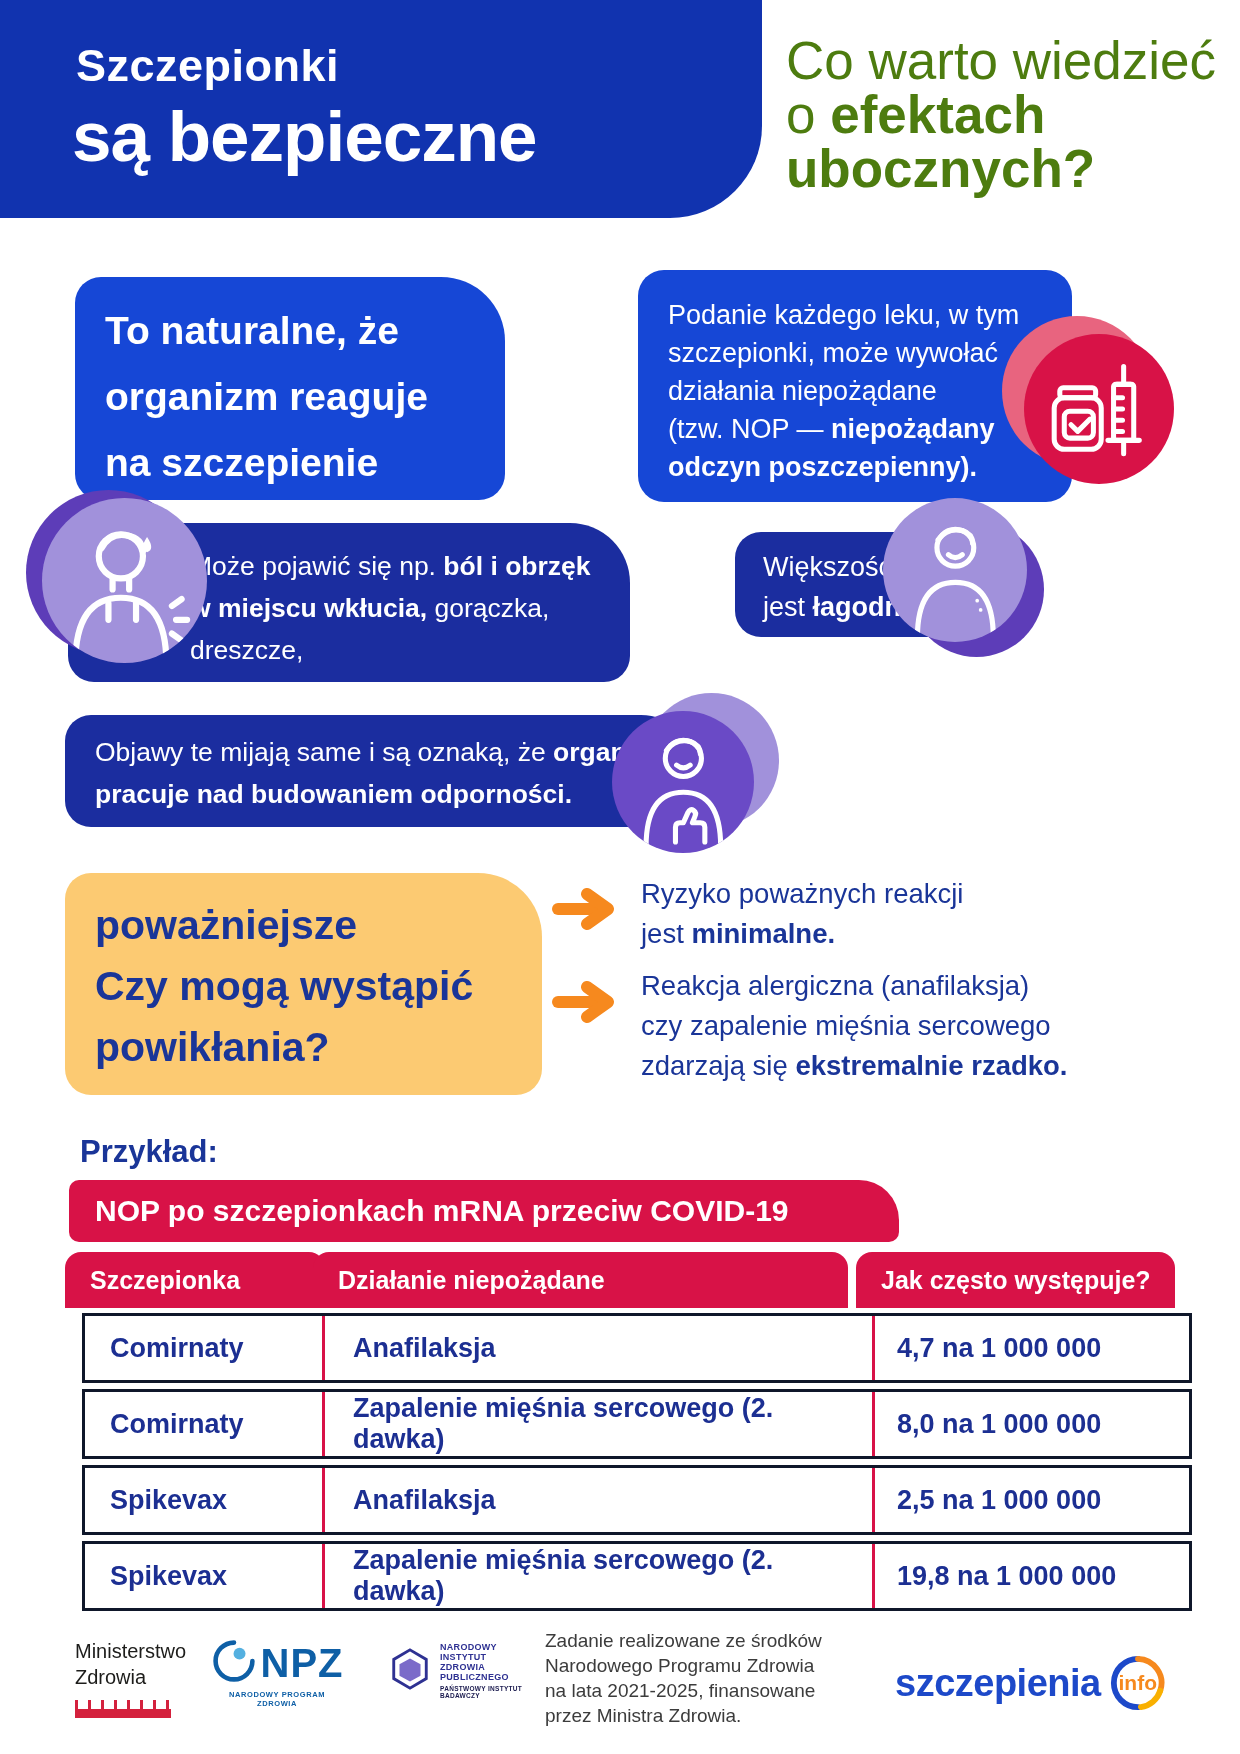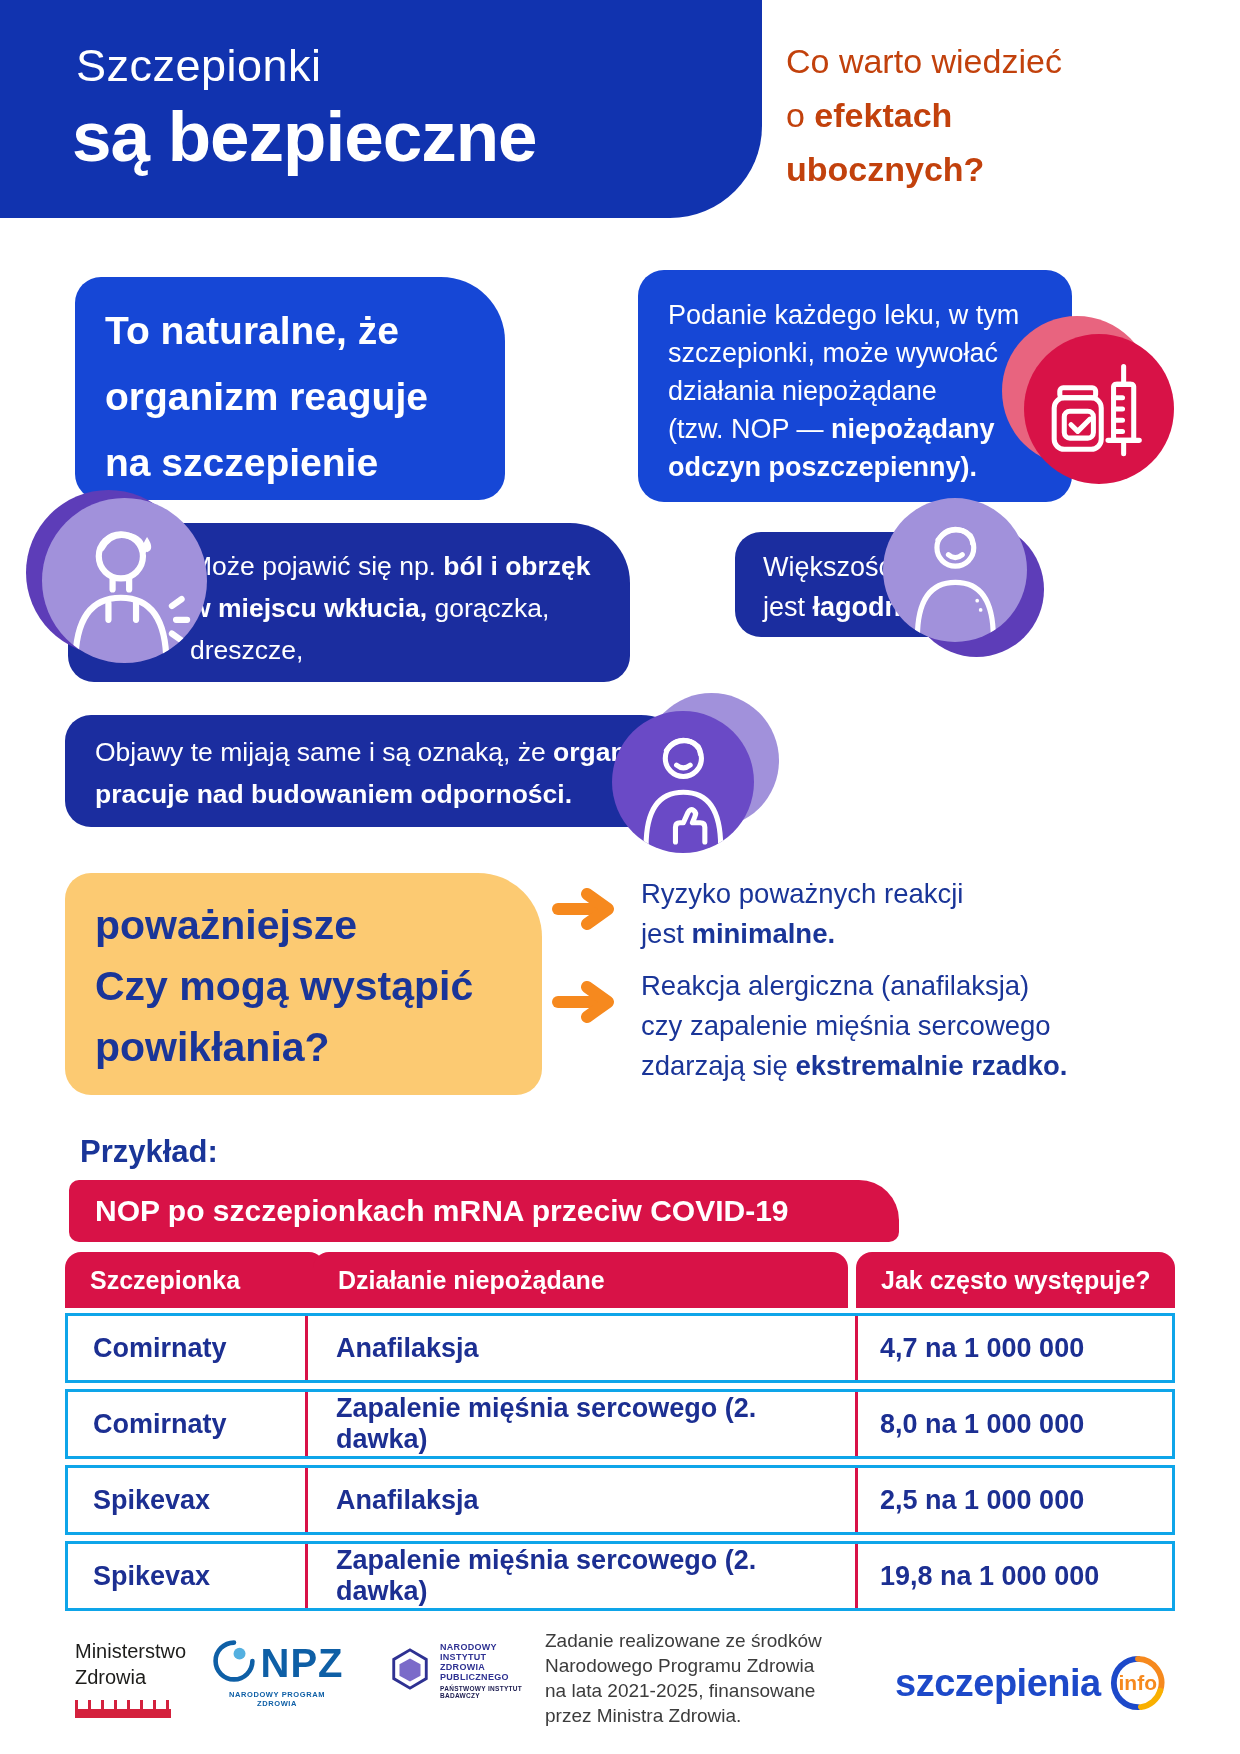--- a/index.html
+++ b/index.html
@@ -4,23 +4,23 @@
 <style>
   html,body{margin:0;padding:0;background:#fff;}
   .canvas{position:relative;width:1240px;height:1754px;background:#fff;overflow:hidden;
           font-family:"Liberation Sans",sans-serif;}
   .abs{position:absolute;}
   .b{font-weight:700;}
   .ln{display:block;}
 
   
   .banner{left:0;top:0;width:762px;height:218px;background:#1133af;border-radius:0 0 92px 0;z-index:1;}
-  .title1{left:76px;top:40px;font-size:45px;font-weight:400;color:#fff;letter-spacing:.5px;}
+  .title1{left:76px;top:40px;font-size:45px;font-weight:700;color:#fff;letter-spacing:.5px;}
   .title2{left:72px;top:96px;font-size:71px;font-weight:700;color:#fff;letter-spacing:-1px;}
-  .question{left:786px;top:34px;font-size:34px;line-height:54px;color:#c2410c;}
+  .question{left:786px;top:34px;font-size:53px;line-height:54px;color:#4d7c0f;}
 
   
   .box{position:absolute;color:#fff;box-sizing:border-box;z-index:1;}
   .box-natural{left:75px;top:277px;width:430px;height:223px;background:#1647d6;
                border-radius:26px 64px 26px 26px;padding:21px 0 0 30px;
                font-size:39px;font-weight:700;line-height:66px;}
   .box-podanie{left:638px;top:270px;width:434px;height:232px;background:#1647d6;
                border-radius:26px;padding:26px 0 0 30px;font-size:27px;line-height:38px;}
   .icon-med{left:1002px;top:316px;width:180px;height:180px;z-index:2;}
   .circ{position:absolute;border-radius:50%;}
@@ -50,21 +50,21 @@
   .przyklad{left:80px;top:1134px;font-size:31px;font-weight:700;color:#1a3598;}
   .rbanner{left:69px;top:1180px;width:830px;height:62px;background:#d81247;
            border-radius:10px 40px 10px 10px;color:#fff;font-size:30px;font-weight:700;
            line-height:62px;padding-left:26px;box-sizing:border-box;}
   .th{position:absolute;top:1252px;height:56px;background:#d81247;color:#fff;font-size:25px;
       font-weight:700;border-radius:16px 16px 0 0;display:flex;align-items:center;
       padding-left:25px;box-sizing:border-box;}
   .th1{left:65px;width:260px;}
   .th2{left:313px;width:535px;}
   .th3{left:856px;width:319px;}
-  .row{position:absolute;left:65px;width:1110px;height:70px;border:3px solid #0ea5e9;
+  .row{position:absolute;left:82px;width:1110px;height:70px;border:3px solid #0f172a;
        background:#fff;box-sizing:border-box;display:flex;}
   .row .c{display:flex;align-items:center;color:#1c2f92;font-size:27px;font-weight:700;box-sizing:border-box;}
   .c1{width:240px;padding-left:25px;border-right:3px solid #d81247;}
   .c2{width:550px;padding-left:28px;border-right:3px solid #d81247;}
   .c3{flex:1;padding-left:22px;}
 
   
   .ministry{left:75px;top:1638px;font-size:20px;line-height:26px;color:#1d1d1b;}
   .flag{left:75px;top:1700px;width:96px;height:18px;}
   .flag-top{height:9px;background:repeating-linear-gradient(90deg,#d4213d 0 3px,#fff 3px 13px);}

